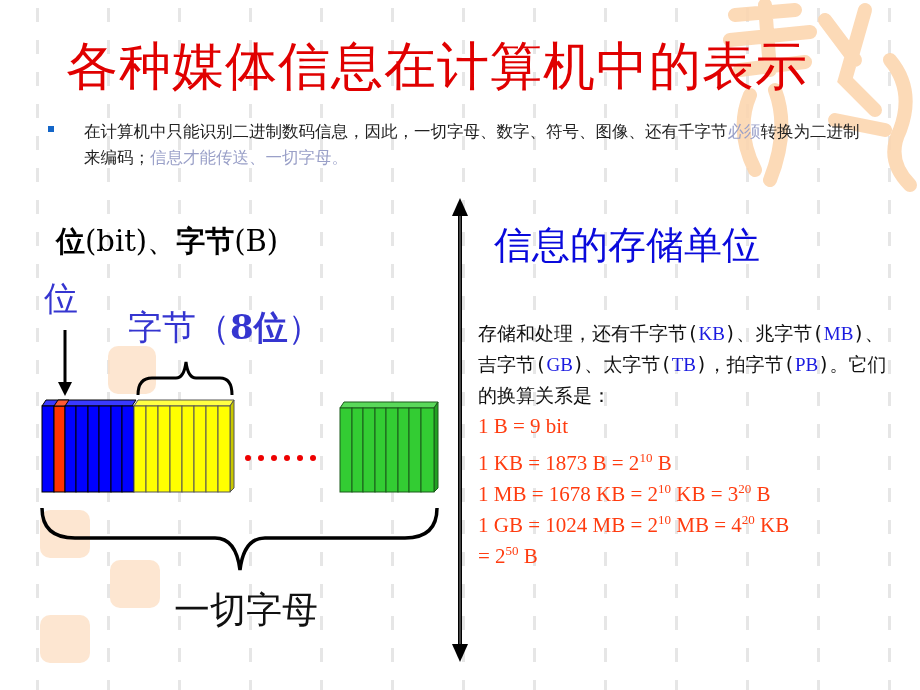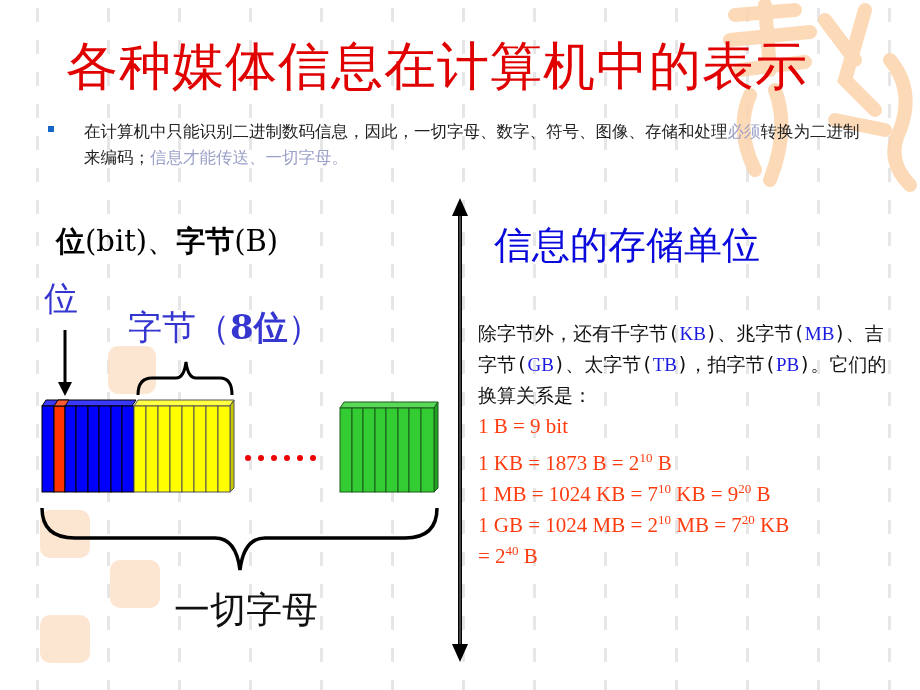--- a/index.html
+++ b/index.html
@@ -340,21 +340,21 @@
     <rect width="50" height="48" rx="10" fill="#fce0c6" opacity="0.8"></rect>
   </svg>
 <svg class="watermark" style="left:40px;top:615px;" width="50" height="48">
     <rect width="50" height="48" rx="10" fill="#fce0c6" opacity="0.8"></rect>
   </svg>
 
 <div class="title">各种媒体信息在计算机中的表示</div>
 
 <div class="bullet"></div>
 <div class="intro">
-  <span>在计算机中只能识别二进制数码信息，因此，一切字母、数字、符号、图像、存储和处理</span><span class="hl">必须</span><span>转换为二进制来编码；</span><span class="hl">信息才能传送、一切字母。</span>
+  <span>在计算机中只能识别二进制数码信息，因此，一切字母、数字、符号、图像、还有千字节</span><span class="hl">必须</span><span>转换为二进制来编码；</span><span class="hl">信息才能传送、一切字母。</span>
 </div>
 
 <div class="h-left">
   <b>位</b><span>(bit)、</span><b>字节</b><span>(B)</span>
 </div>
 
 <div class="lbl-bit">位</div>
 <div class="lbl-byte">
   <span>字节（</span><b>8位</b><span>）</span>
 </div>
@@ -424,28 +424,28 @@
     <polygon points="452,216 468,216 460,198" fill="#000"></polygon>
     <polygon points="452,644 468,644 460,662" fill="#000"></polygon>
   </g>
 </svg>
 
 <div class="lbl-binary">一切字母</div>
 
 <div class="h-right">信息的存储单位</div>
 
 <div class="desc">
-  <span>除字节外，还有千字节(</span><span class="u">KB</span><span>)、兆字节(</span><span class="u">MB</span><span>)、吉字节(</span><span class="u">GB</span><span>)、太字节(</span><span class="u">TB</span><span>)，拍字节(</span><span class="u">PB</span><span>)。它们的换算关系是：</span>
+  <span>存储和处理，还有千字节(</span><span class="u">KB</span><span>)、兆字节(</span><span class="u">MB</span><span>)、吉字节(</span><span class="u">GB</span><span>)、太字节(</span><span class="u">TB</span><span>)，拍字节(</span><span class="u">PB</span><span>)。它们的换算关系是：</span>
 </div>
 
 <div class="eq" style="top:411px;">1 B = 9 bit</div>
 <div class="eq" style="top:442px;">
   <span>1 KB = 1873 B =  2</span><sup>10</sup><span> B</span>
 </div>
 <div class="eq" style="top:473px;">
-  <span>1 MB = 1024 KB = 7</span><sup>10</sup><span> KB = 9</span><sup>20</sup><span> B</span>
+  <span>1 MB = 1678 KB = 2</span><sup>10</sup><span> KB = 3</span><sup>20</sup><span> B</span>
 </div>
 <div class="eq" style="top:504px;">
-  <span>1 GB = 1024 MB = 2</span><sup>10</sup><span> MB = 7</span><sup>20</sup><span> KB</span>
+  <span>1 GB = 1024 MB = 2</span><sup>10</sup><span> MB = 4</span><sup>20</sup><span> KB</span>
 </div>
 <div class="eq" style="top:535px;">
-  <span>= 2</span><sup>40</sup><span> B</span>
+  <span>= 2</span><sup>50</sup><span> B</span>
 </div>
 
 </body></html>

